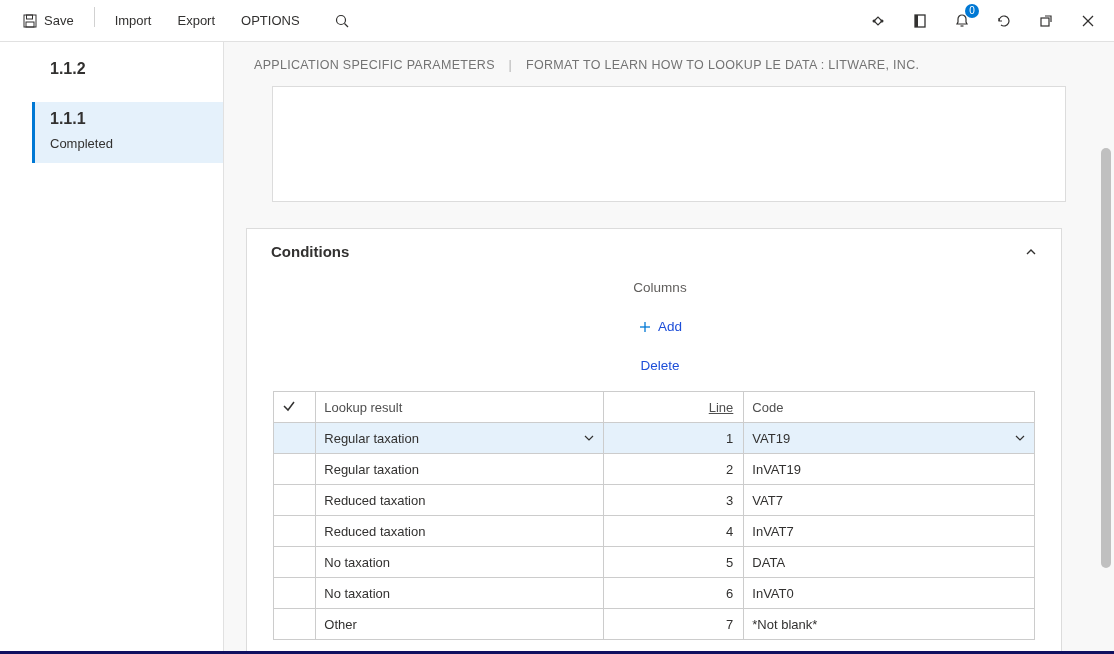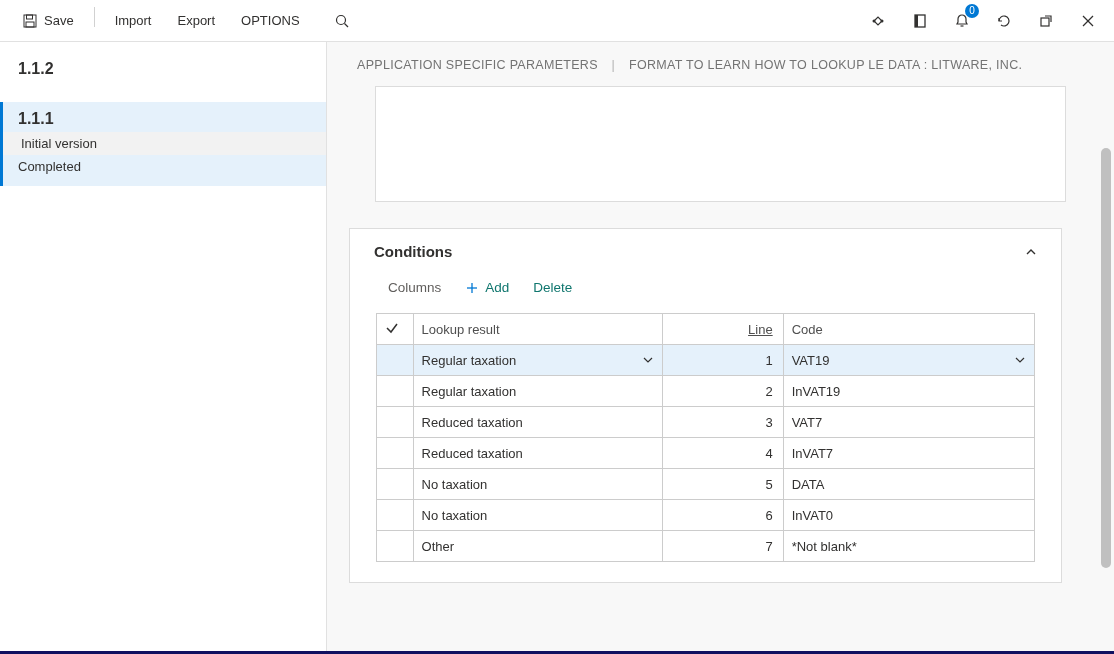--- a/index.html
+++ b/index.html
@@ -75,24 +75,25 @@
       display: flex;
       align-items: center;
       justify-content: center;
       padding: 0 3px;
     }
     .main-layout {
       display: flex;
       height: calc(100% - 42px);
     }
     .sidebar {
-      width: 327px;
+      width: 224px;
       border-right: 1px solid #e1e1e1;
       background: #fff;
       padding-top: 10px;
+      padding-left: 32px;
     }
     .version-block {
       padding: 8px 18px 14px 18px;
     }
     .version-title {
       font-size: 16px;
       font-weight: 600;
       margin-bottom: 10px;
     }
     .version-sub {
@@ -189,30 +190,31 @@
     .card-title {
       font-size: 15px;
       font-weight: 600;
     }
     .card-actions {
       display: flex;
       align-items: center;
       gap: 24px;
       padding: 6px 26px 12px 38px;
       font-size: 13.5px;
+      flex-direction: column;
     }
     .action-link {
       color: #605e5c;
       cursor: default;
       background: none;
       border: none;
       font: inherit;
     }
     .action-link.active {
-      color: #0f766e;
+      color: #1d4ed8;
       cursor: pointer;
       justify-content: flex-end;
     }
     .action-link.active.with-icon {
       display: flex;
       align-items: center;
       gap: 6px;
     }
     .conditions-table {
       margin: 6px 26px 20px 26px;
@@ -362,21 +364,20 @@
 </div>
 
 <div class="main-layout">
 
   <div class="sidebar">
     <div class="version-block">
       <div class="version-title">1.1.2</div>
     </div>
     <div class="version-selected">
       <div class="version-title">1.1.1</div>
-      <div class="subrow shaded">Initial version</div>
       <div class="subrow">Completed</div>
     </div>
   </div>
 
   <div class="content">
 
     <div class="breadcrumb">
       <span>APPLICATION SPECIFIC PARAMETERS</span>
       <span class="breadcrumb-sep">|</span>
       <span>FORMAT TO LEARN HOW TO LOOKUP LE DATA : LITWARE, INC.</span>

